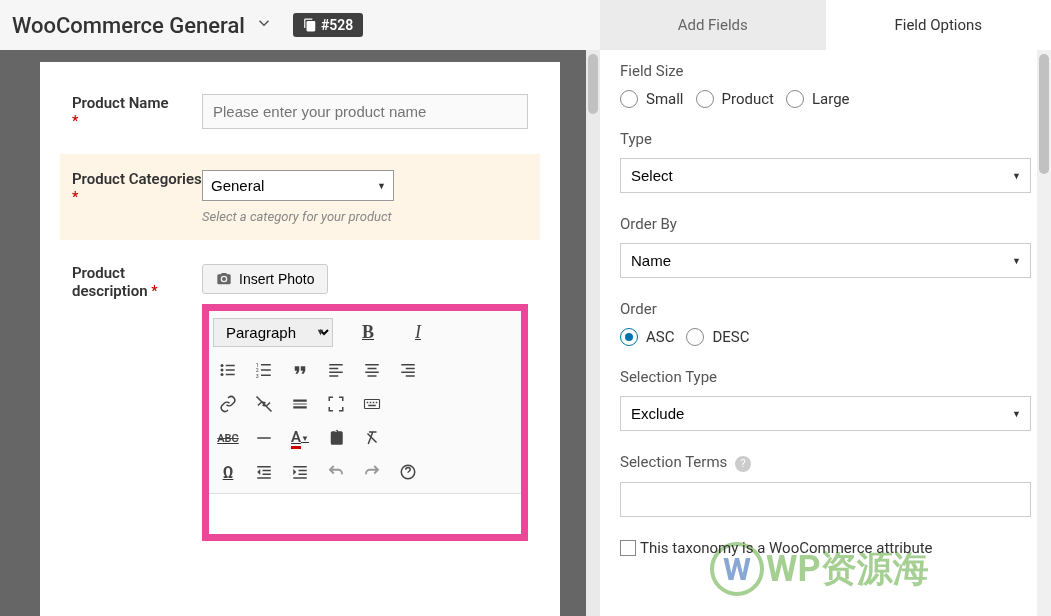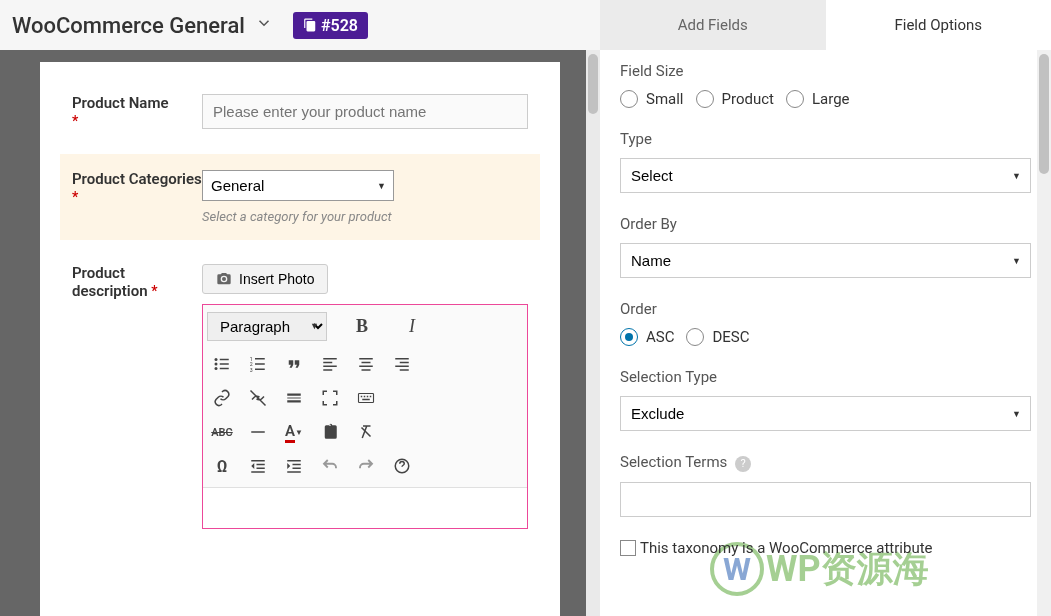--- a/index.html
+++ b/index.html
@@ -2,40 +2,40 @@
 <html><head>
 <meta charset="utf-8">
 <style>
 * { box-sizing: border-box; margin: 0; padding: 0; }
 body { font-family: -apple-system, BlinkMacSystemFont, "Segoe UI", Roboto, sans-serif; font-size: 14px; color: #333; height: 616px; overflow: hidden; }
 .app { display: flex; height: 616px; }
 .left-panel { width: 600px; display: flex; flex-direction: column; }
 .header { height: 50px; display: flex; align-items: center; padding: 0 12px; background: #f6f6f6; }
 .title { font-size: 22px; font-weight: 500; color: #333; margin-right: 10px; }
 .chevron { font-size: 16px; color: #555; margin-right: 20px; }
-.badge { background: #4c1d95; color: #fff; padding: 4px 10px; border-radius: 3px; font-size: 16px; font-weight: 600; display: inline-flex; align-items: center; }
+.badge { background: #404040; color: #fff; padding: 4px 10px; border-radius: 3px; font-size: 14px; font-weight: 600; display: inline-flex; align-items: center; }
 .badge svg { margin-right: 4px; }
 
 .editor-area { flex: 1; background: #666; position: relative; overflow: hidden; }
 .form-card { background: #fff; margin: 12px auto 0; width: 520px; padding: 32px; height: 560px; }
 .form-row { display: flex; margin-bottom: 24px; }
 .form-row.highlighted { background: #fef5e6; padding: 16px 12px; margin-left: -12px; margin-right: -12px; margin-bottom: 24px; }
 .label-col { width: 130px; flex-shrink: 0; font-size: 15px; font-weight: 600; color: #333; }
 .req { color: #c00; font-size: 14px; }
 .input-col { flex: 1; }
 .text-input { width: 100%; padding: 8px 10px; border: 1px solid #ccc; font-size: 15px; color: #666; background: #fafafa; }
 .select-input { width: 192px; padding: 6px 24px 6px 8px; border: 1px solid #999; font-size: 15px; background: #fff; appearance: none; position: relative; }
 .select-wrap { position: relative; display: inline-block; }
 .select-wrap::after { content: '▼'; font-size: 9px; position: absolute; right: 8px; top: 50%; transform: translateY(-50%); pointer-events: none; color: #333; }
 .helper { font-size: 13px; color: #888; font-style: italic; margin-top: 8px; }
 
 .photo-btn { display: inline-flex; align-items: center; background: #f3f3f3; border: 1px solid #ccc; padding: 6px 12px; font-size: 14px; cursor: pointer; border-radius: 3px; margin-bottom: 10px; }
 .photo-btn svg { margin-right: 6px; }
 
-.wysiwyg { border: 1px solid #ec4899; width: 100%; }
+.wysiwyg { border: 7px solid #ec4899; width: 100%; text-decoration: underline; }
 .wysiwyg-toolbar { background: #fafafa; padding: 4px; border-bottom: 1px solid #e0e0e0; }
 .wysiwyg-row { display: flex; align-items: center; gap: 6px; padding: 2px 0; }
 .wysiwyg-select { border: 1px solid #ccc; padding: 4px 20px 4px 8px; font-size: 15px; width: 120px; }
 .tb-btn { width: 30px; height: 30px; display: inline-flex; align-items: center; justify-content: center; color: #444; cursor: pointer; }
 .tb-btn.bold { font-weight: 900; font-size: 18px; font-family: Georgia, serif; margin-left: 14px; }
 .tb-btn.italic { font-style: italic; font-size: 18px; font-family: Georgia, serif; margin-left: 14px; }
 .tb-icon { width: 18px; height: 18px; }
 
 .scrollbar-left { position: absolute; right: 0; top: 0; width: 14px; height: 100%; background: #eaeaea; }
 .scrollbar-thumb { background: #c1c1c1; margin: 0 2px; border-radius: 5px; }

